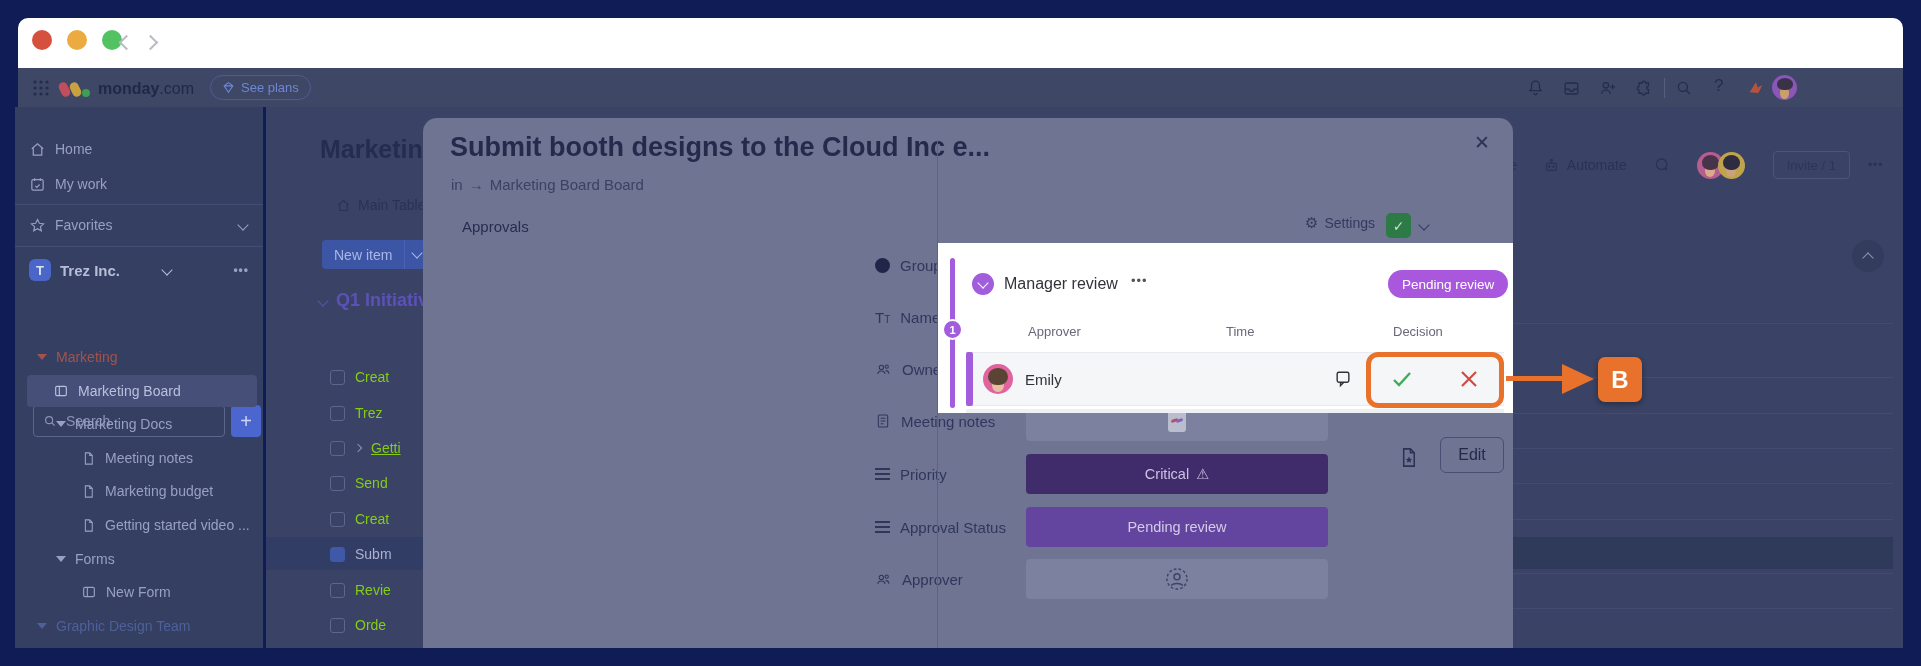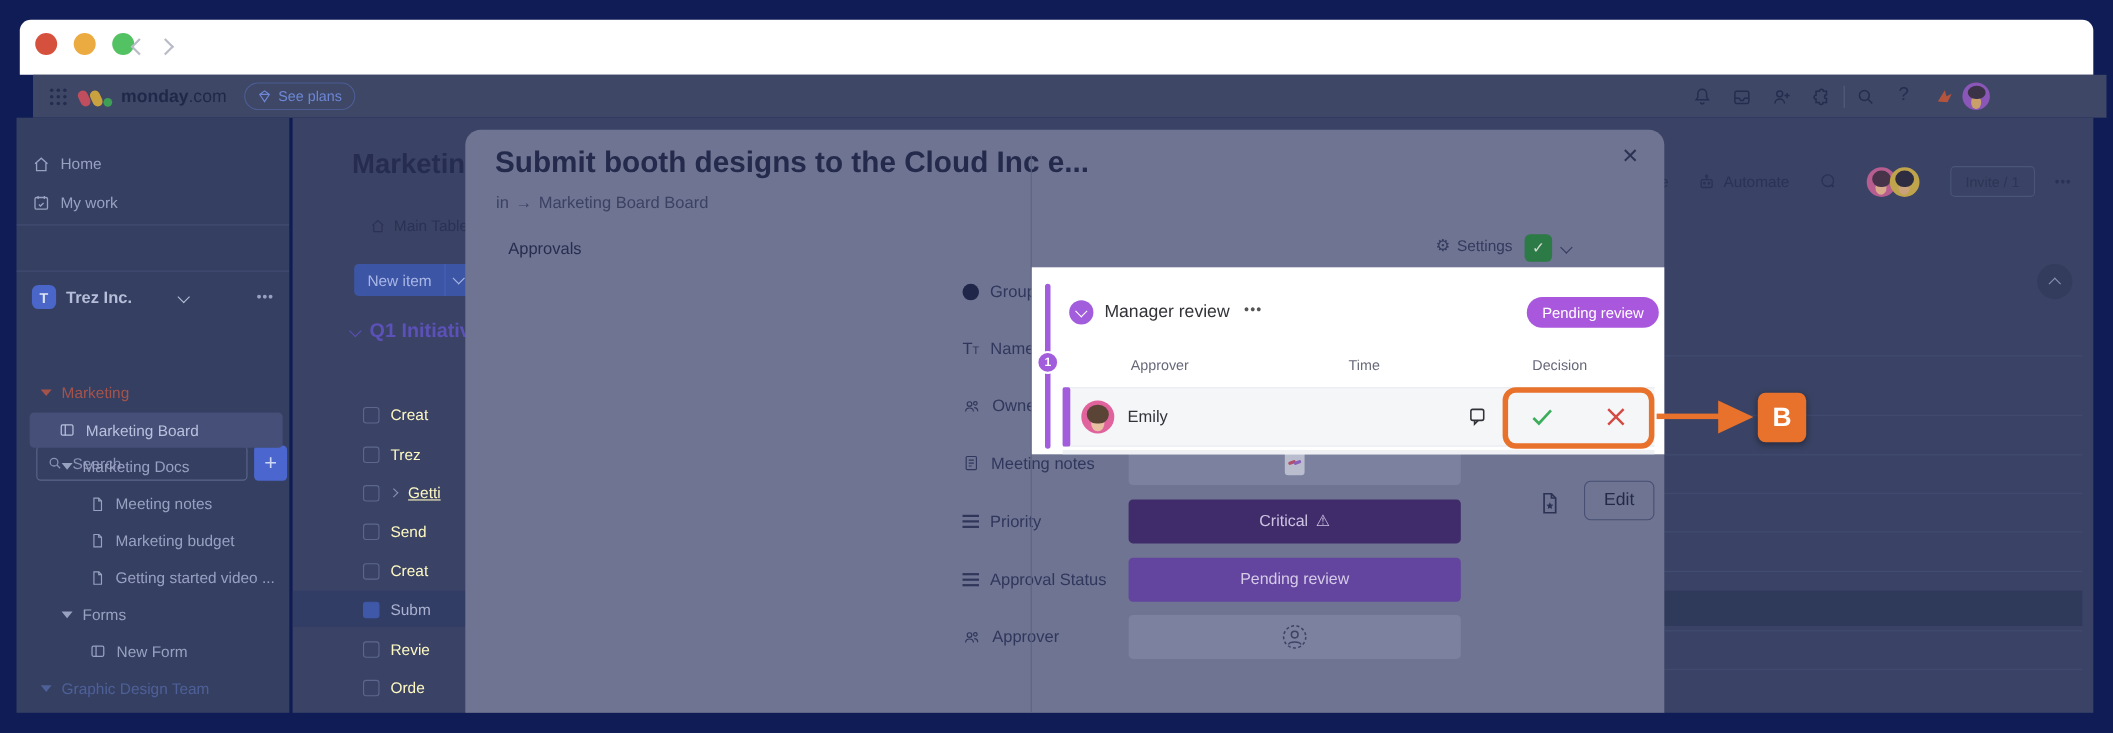--- a/index.html
+++ b/index.html
@@ -7,40 +7,40 @@
   .canvas{position:relative;width:1921px;height:666px;background:#101c56;overflow:hidden;}
   .abs{position:absolute;}
   .flex{display:flex;align-items:center;}
   svg{display:block;}
   
   .chrome{left:18px;top:18px;width:1885px;height:50px;background:#ffffff;border-radius:10px 10px 0 0;}
   .light{width:20px;height:20px;border-radius:50%;}
   .navchev{width:11px;height:11px;border-right:2.2px solid #b9bcc6;border-bottom:2.2px solid #b9bcc6;}
   .chl{transform:rotate(135deg);} .chr{transform:rotate(-45deg);}
   
-  .appbar{left:30px;top:68px;width:1885px;height:39px;background:#3e4766;color:#232c4e;}
+  .appbar{left:18px;top:68px;width:1885px;height:39px;background:#3e4766;color:#232c4e;}
   .logo-pill{width:9px;height:15px;border-radius:5px;}
   .seeplans{height:25px;padding:0 11px;border:1px solid #4d5d94;border-radius:13px;color:#6d87d6;font-size:13px;gap:6px;}
   .topicon{color:#252d4f;}
   
   .sidebar{left:15px;top:107px;width:248px;height:541px;background:#353f62;color:#98a1c0;overflow:hidden;}
   .srow{position:absolute;left:14px;right:6px;height:30px;display:flex;align-items:center;gap:9px;font-size:14px;color:#98a1c0;}
   .sdiv{position:absolute;left:0;width:248px;height:1px;background:#444e74;}
   .chev{width:8px;height:8px;border-right:1.8px solid currentColor;border-bottom:1.8px solid currentColor;}
   .chev-d{transform:rotate(45deg);} .chev-u{transform:rotate(-135deg);}
   .tri-d{width:0;height:0;border-left:5px solid transparent;border-right:5px solid transparent;border-top:6px solid currentColor;}
   .sel{position:absolute;left:12px;width:230px;height:32px;background:#454f78;border-radius:4px;}
   .searchbox{position:absolute;left:18px;top:298px;width:192px;height:32px;border:1px solid #5c668c;border-radius:4px;display:flex;align-items:center;gap:7px;padding:0 9px;color:#8a93b4;}
   .searchbox input{border:none;outline:none;background:transparent;color:#aab2cc;font-size:14px;width:130px;}
   .searchbox input::placeholder{color:#8a93b4;}
   .plusbtn{position:absolute;left:216px;top:298px;width:30px;height:32px;background:#4b66cf;border-radius:4px;color:#cdd6f4;font-size:20px;display:flex;align-items:center;justify-content:center;}
   
   .board{left:266px;top:107px;width:1637px;height:541px;background:#3a4365;overflow:hidden;}
   .rowline{position:absolute;left:1247px;width:380px;height:1px;background:#424c72;}
-  .brow{position:absolute;left:64px;width:160px;height:30px;display:flex;align-items:center;gap:10px;color:#fef9c3;font-size:14px;}
+  .brow{position:absolute;left:64px;width:160px;height:30px;display:flex;align-items:center;gap:10px;color:#84cc16;font-size:14px;}
   .cbx{width:15px;height:15px;border:1px solid #5d678e;border-radius:3px;flex:0 0 auto;}
   .avatar{position:relative;border-radius:50%;overflow:hidden;flex:0 0 auto;}
   .avatar .hair{position:absolute;top:12%;left:18%;right:18%;height:58%;border-radius:50% 50% 46% 46%;}
   .avatar .face{position:absolute;bottom:6%;left:31%;right:31%;height:46%;border-radius:50%;}
   
   .modal{left:423px;top:118px;width:1090px;height:530px;background:#6e7492;border-radius:14px 14px 0 0;}
   .fieldlabel{position:absolute;left:452px;display:flex;align-items:center;gap:10px;color:#30375c;font-size:15px;height:40px;}
   .chip{position:absolute;left:603px;width:302px;height:40px;border-radius:4px;background:#7b819e;display:flex;align-items:center;justify-content:center;font-size:14.5px;color:#2b3153;}
   .tab{position:absolute;top:178px;height:24px;display:flex;align-items:center;gap:7px;font-size:14px;color:#2e355a;}
   .tsep{position:absolute;top:181px;width:1px;height:17px;background:#595f7e;}
@@ -131,20 +131,27 @@
       <span>Home</span>
     </div>
     <div class="srow" style="top:62px;">
       <svg width="17" height="17" viewBox="0 0 24 24" fill="none" stroke="currentColor" stroke-width="1.7">
           <rect x="4" y="5" width="16" height="15" rx="2"></rect>
           <path d="M8 3v4M16 3v4M9 14l2 2 4-4"></path>
         </svg>
       <span>My work</span>
     </div>
     <div class="sdiv" style="top:97px;"></div>
+    <div class="srow" style="top:103px;">
+      <svg width="17" height="17" viewBox="0 0 24 24" fill="none" stroke="currentColor" stroke-width="1.6">
+          <path d="M12 3.5l2.6 5.4 6 .7-4.5 4.1 1.3 5.8-5.4-3-5.4 3 1.3-5.8L3.4 9.6l6-.7z"></path>
+        </svg>
+      <span>Favorites</span>
+      <span class="chev chev-d" style="margin-left:auto;margin-right:10px;"></span>
+    </div>
     <div class="sdiv" style="top:139px;"></div>
     <div class="srow" style="top:148px;color:#b6bdd8;font-weight:bold;font-size:15px;">
       <span style="width:22px;height:22px;border-radius:6px;background:#4a66c8;color:#dde3f5;font-size:13px;display:flex;align-items:center;justify-content:center;">T</span>
       <span>Trez Inc.</span>
       <span class="chev chev-d" style="margin-left:34px;"></span>
       <span style="margin-left:auto;margin-right:8px;font-size:12px;letter-spacing:1px;color:#98a1c0;">•••</span>
     </div>
     <div class="searchbox">
       <svg width="14" height="14" viewBox="0 0 24 24" fill="none" stroke="currentColor" stroke-width="2">
           <circle cx="10.5" cy="10.5" r="6"></circle>

